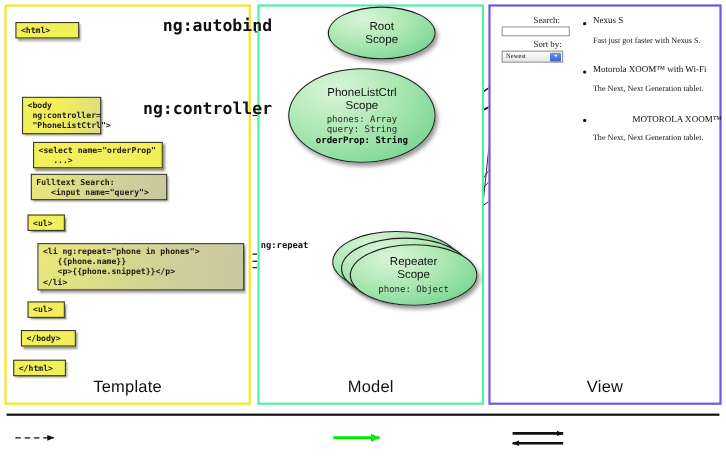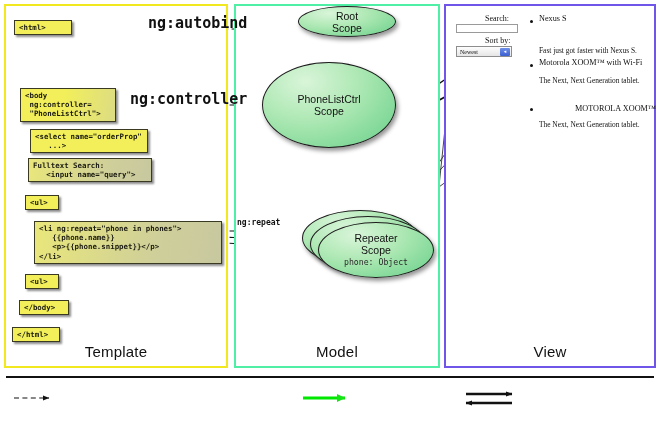--- a/index.html
+++ b/index.html
@@ -109,21 +109,21 @@
 </div>
 <div class="column" id="col-model">
   <div class="column-label">Model</div>
 </div>
 <div class="column" id="col-view">
   <div class="column-label">View</div>
 </div>
 
 <div class="codebox" style="left:14px;top:20px;width:58px;">&lt;html&gt;</div>
 
-<div class="codebox grad" style="left:20px;top:88px;width:96px;">&lt;body
+<div class="codebox grad" style="left:20px;top:88px;width:72px;">&lt;body
  ng:controller=
  "PhoneListCtrl"&gt;</div>
 
 <div class="codebox" style="left:30px;top:129px;width:118px;">&lt;select name="orderProp"
    ...&gt;</div>
 
 <div class="codebox gray" style="left:28px;top:158px;width:124px;">Fulltext Search:
    &lt;input name="query"&gt;</div>
 
 <div class="codebox" style="left:25px;top:195px;width:34px;">&lt;ul&gt;</div>
@@ -136,28 +136,33 @@
 <div class="codebox" style="left:25px;top:274px;width:34px;">&lt;ul&gt;</div>
 
 <div class="codebox" style="left:19px;top:300px;width:50px;">&lt;/body&gt;</div>
 
 <div class="codebox" style="left:12px;top:327px;width:48px;">&lt;/html&gt;</div>
 
 <div class="edge-label" style="left:148px;top:14px;">ng:autobind</div>
 <div class="edge-label" style="left:130px;top:90px;">ng:controller</div>
 <div class="edge-label" style="left:237px;top:218px;font-size:8px;">ng:repeat</div>
 
-<div class="scope" style="left:298px;width:98px;top:6px;height:31px;">
+<div class="scope" style="left:298px;width:98px;top:6px;height:48px;">
   <div class="title" style="white-space:pre-line;">Root
 Scope</div>
 </div>
 
 <div class="scope" style="left:262px;width:134px;top:62px;height:86px;">
   <div class="title" style="white-space:pre-line;">PhoneListCtrl
 Scope</div>
+  <div class="props">
+    <div>phones: Array</div>
+    <div>query: String</div>
+    <div style="font-weight:bold;color:#000;">orderProp: String</div>
+  </div>
 </div>
 
 <div class="scope" style="left:302px;width:116px;top:210px;height:56px;"></div>
 <div class="scope" style="left:310px;width:116px;top:216px;height:56px;"></div>
 <div class="scope" style="left:318px;width:116px;top:222px;height:56px;">
   <div class="title" style="white-space:pre-line;">Repeater
 Scope</div>
   <div class="props">phone: Object</div>
 </div>
 
@@ -165,21 +170,21 @@
 <div class="v-input" style="left:456px;top:24px;width:62px;height:9px;" title=""></div>
 
 <div class="v-label" style="left:456px;top:36px;">Sort by:</div>
 <div class="v-select" style="left:456px;top:46px;width:56px;height:11px;">
   <span>Newest</span>
   <span class="spin">◂</span>
 </div>
 
 <div class="phone-bullet" style="left:530px;top:20px;"></div>
 <div class="phone-name" style="left:539px;top:14px;">Nexus S</div>
-<div class="phone-desc" style="left:539px;top:46px;">Fast just got faster with Nexus S.</div>
+<div class="phone-desc" style="left:539px;top:32px;">Fast just got faster with Nexus S.</div>
 
 <div class="phone-bullet" style="left:530px;top:64px;"></div>
 <div class="phone-name" style="left:539px;top:58px;">Motorola XOOM™ with Wi-Fi</div>
 <div class="phone-desc" style="left:539px;top:76px;">The Next, Next Generation tablet.</div>
 
 <div class="phone-bullet" style="left:530px;top:108px;"></div>
 <div class="phone-name" style="left:539px;top:104px;padding-left:36px;">MOTOROLA XOOM™</div>
 <div class="phone-desc" style="left:539px;top:120px;">The Next, Next Generation tablet.</div>
 
 <div id="legend">

